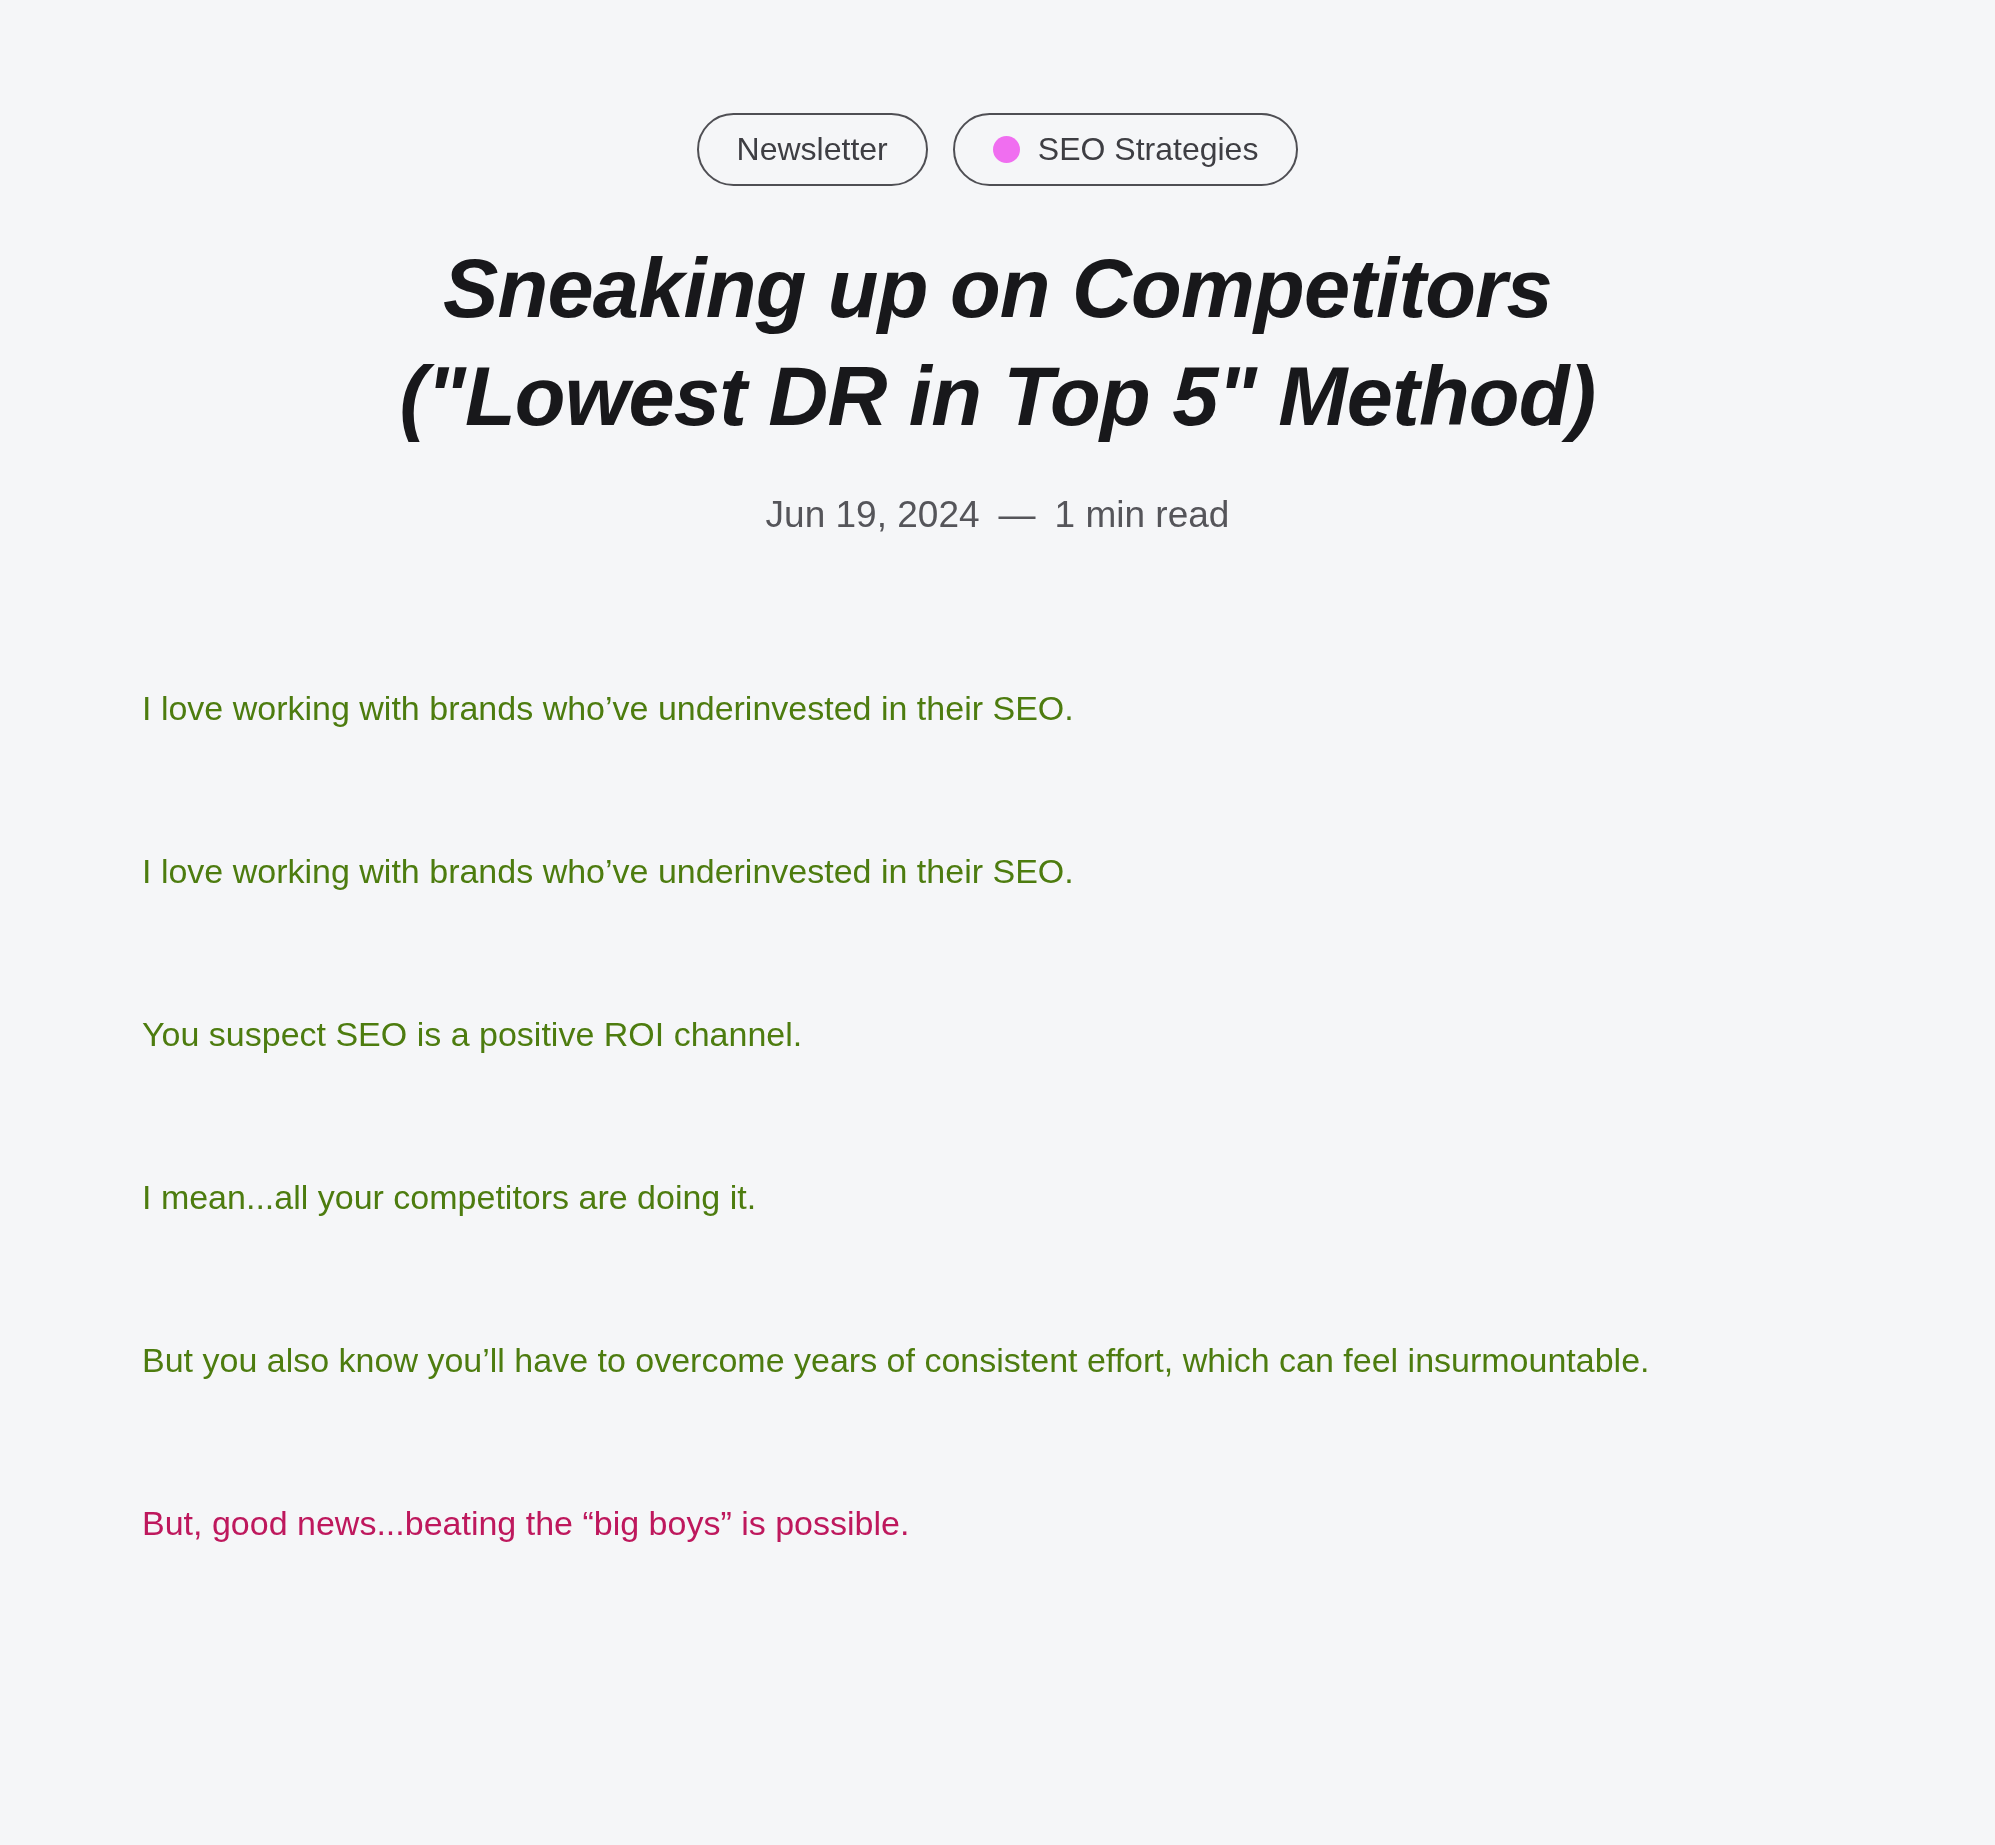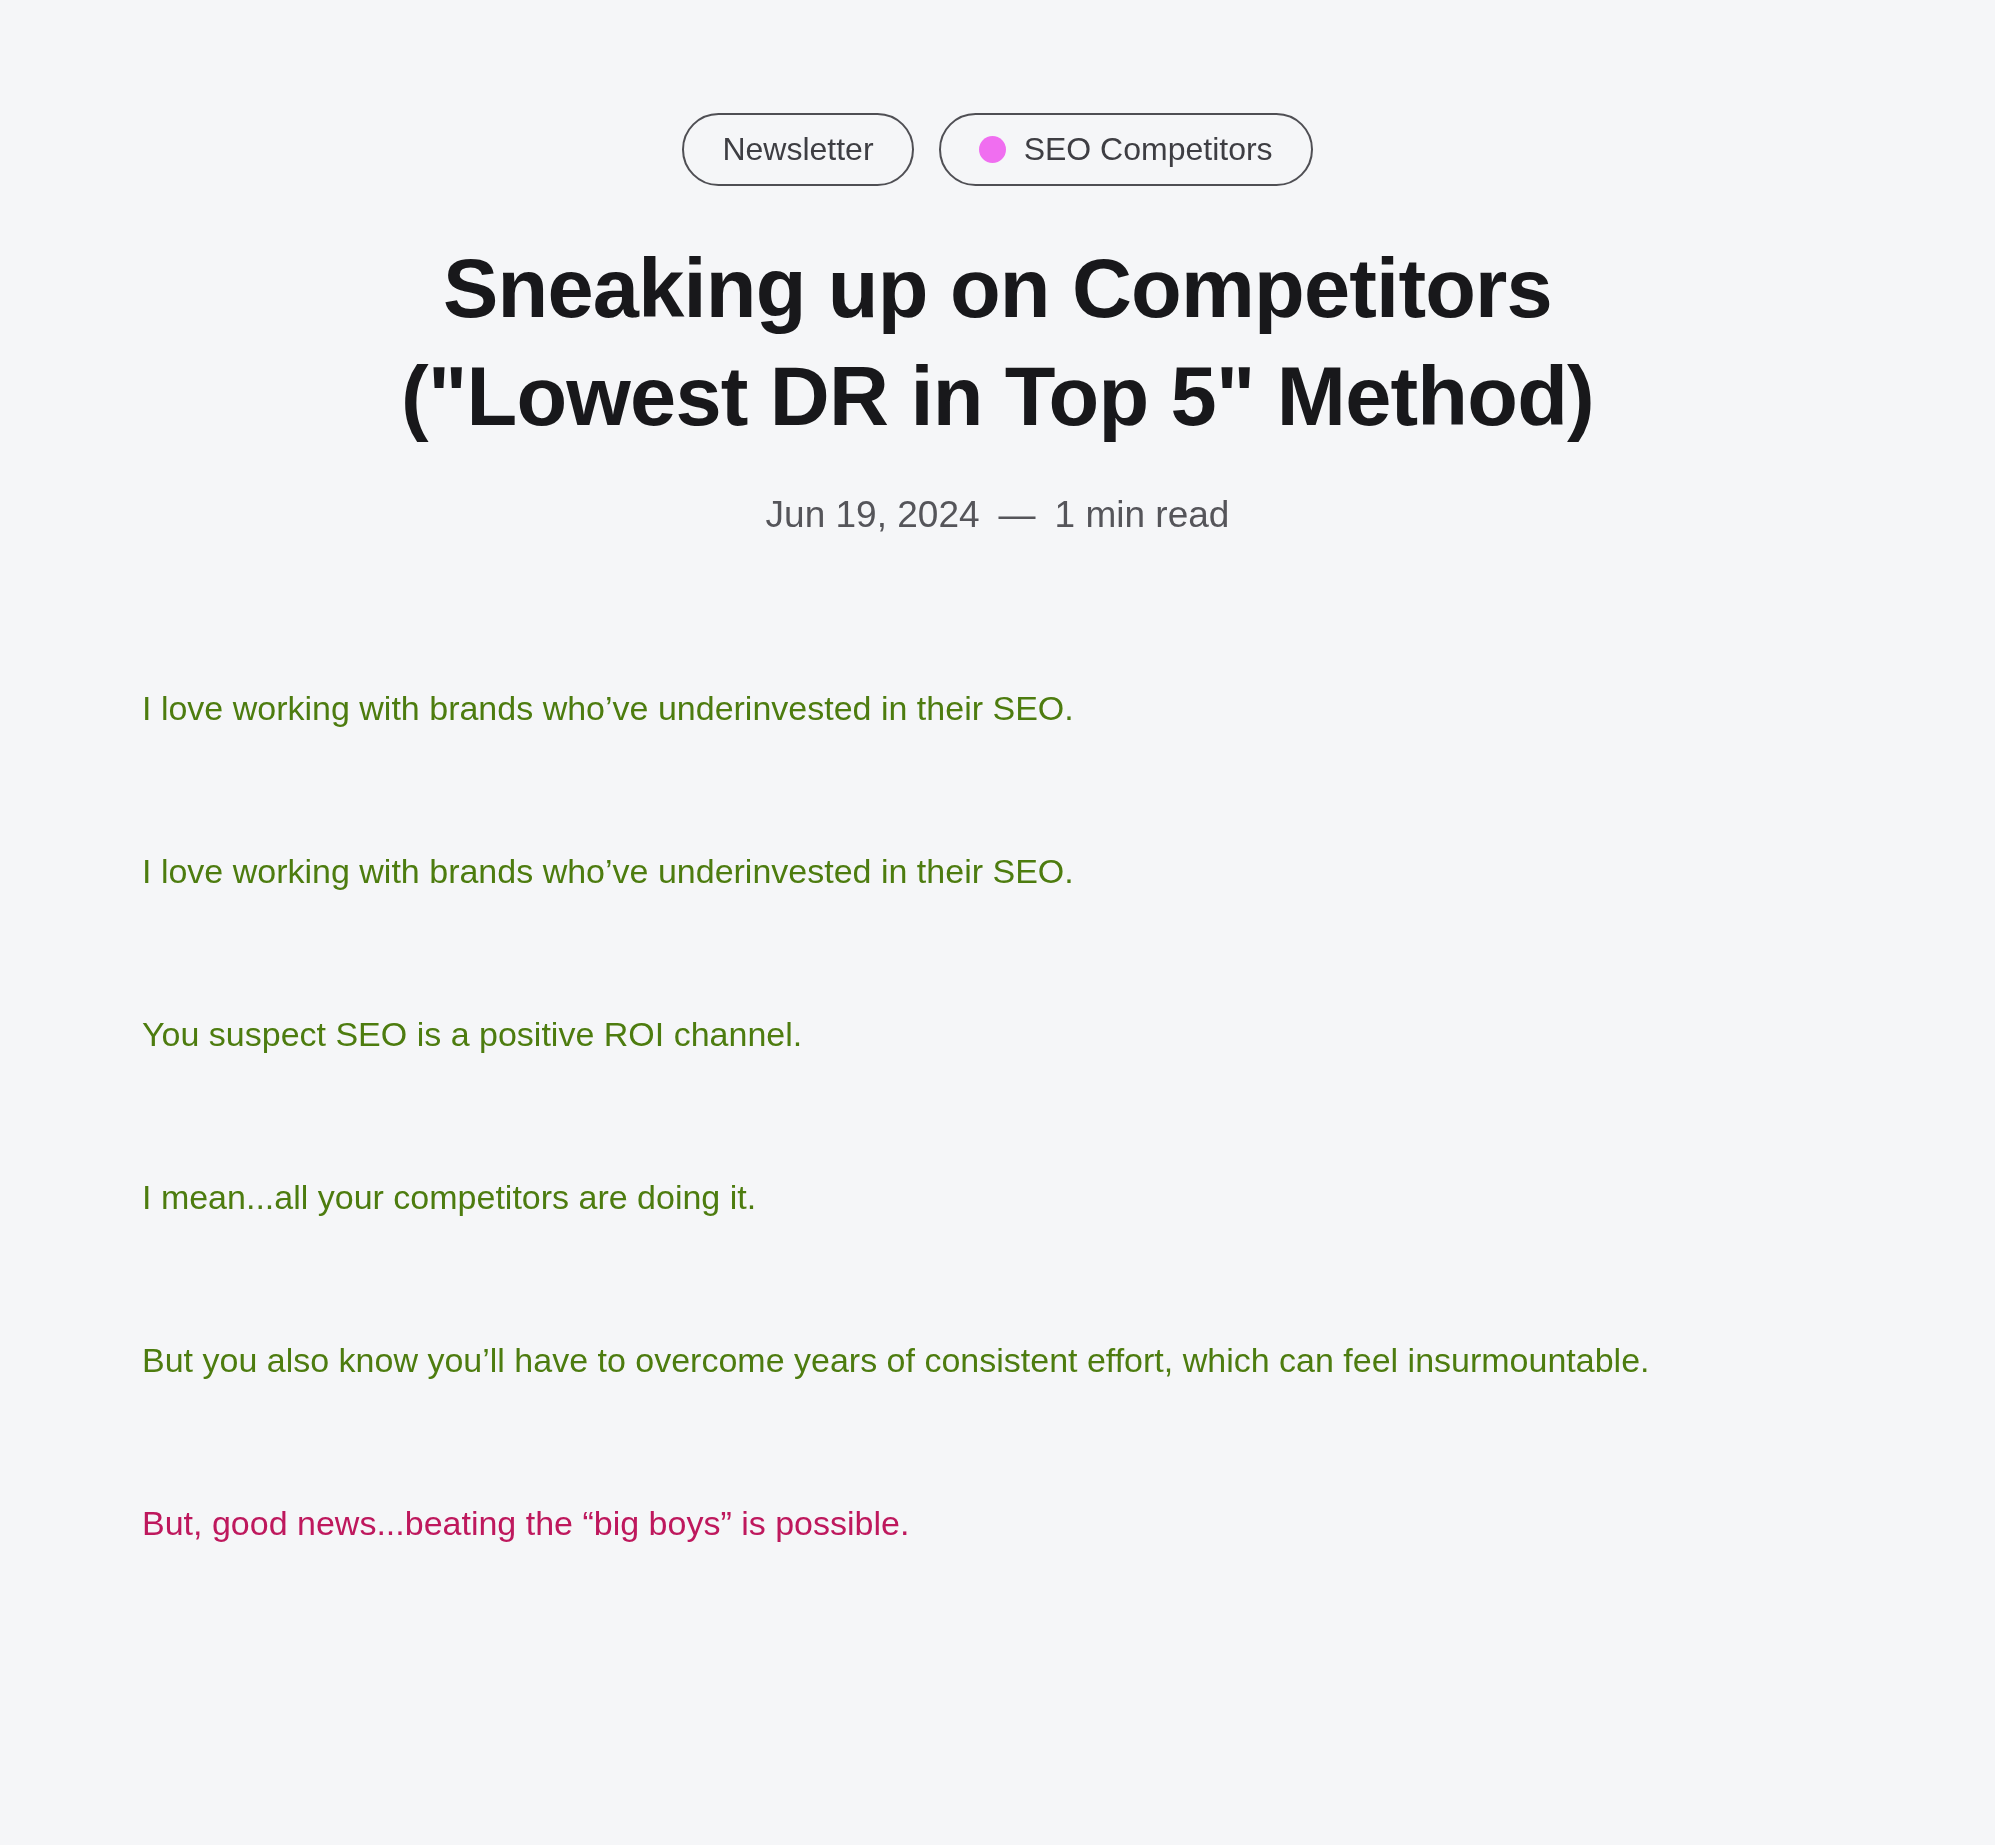--- a/index.html
+++ b/index.html
@@ -47,20 +47,21 @@
   
   .page-title {
     margin: 49px auto 0;
     text-align: center;
     font-size: 83px;
     line-height: 1.3;
     font-weight: bold;
     color: #18181b;
     letter-spacing: -0.8px;
     max-width: 1756px;
+    font-style: italic;
   }
   .page-title span { display: block; }
 
   
   .post-meta {
     margin-top: 43px;
     display: flex;
     justify-content: center;
     align-items: flex-end;
     gap: 19px;
@@ -88,21 +89,21 @@
 </head>
 <body>
 
 <header>
   <div class="tags-row">
     <button class="tag-pill">
       <span>Newsletter</span>
     </button>
     <button class="tag-pill">
       <span class="tag-dot" style="background-color: rgb(240, 110, 240);"></span>
-      <span>SEO Competitors</span>
+      <span>SEO Strategies</span>
     </button>
   </div>
 
   <h1 class="page-title">
     <span>Sneaking up on Competitors</span>
     <span>("Lowest DR in Top 5" Method)</span>
   </h1>
 
   <div class="post-meta">
     <span>Jun 19, 2024</span>

